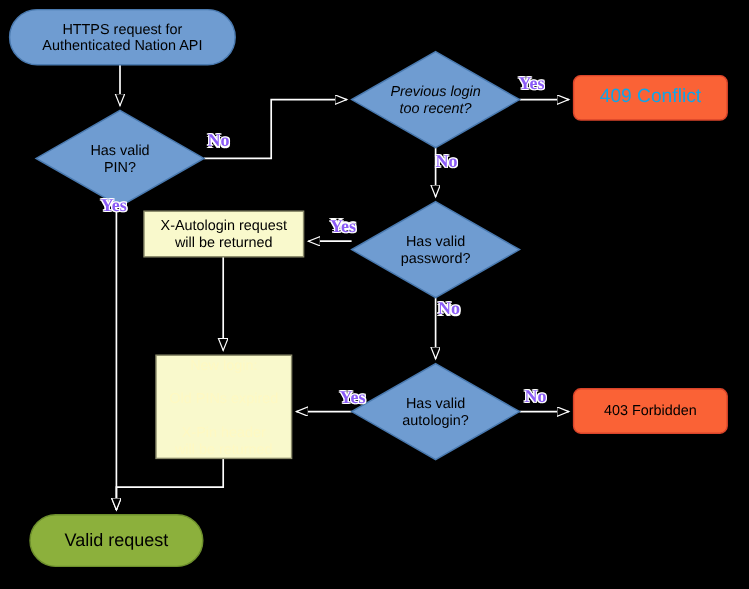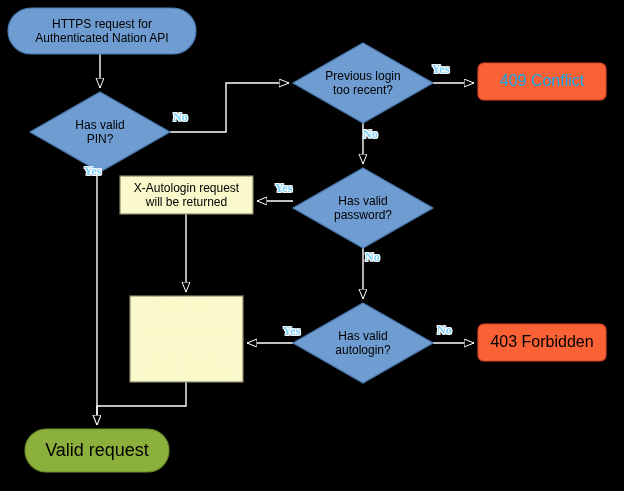--- a/index.html
+++ b/index.html
@@ -31,23 +31,23 @@
     flex-direction: column;
     text-align: center;
     color: #000000;
     pointer-events: none;
     line-height: 1.18;
     white-space: pre-line;
   }
   .edge-label {
     position: absolute;
     font-family: "Liberation Serif", serif;
-    font-size: 12px;
+    font-size: 15px;
     font-weight: bold;
-    color: #7dd3fc;
+    color: #8b5cf6;
     text-align: center;
     -webkit-text-stroke: 0px;
     text-shadow:
        1px  0px 0 #ffffff,
       -1px  0px 0 #ffffff,
        0px  1px 0 #ffffff,
        0px -1px 0 #ffffff,
        1px  1px 0 #ffffff,
       -1px  1px 0 #ffffff,
        1px -1px 0 #ffffff,
@@ -92,37 +92,37 @@
         <rect x="130" y="296" width="113" height="86" fill="#f9f9cc" stroke="#8b8b6b" stroke-width="1.2"></rect>
         <rect x="25" y="429" width="144" height="43" rx="21.5" ry="21.5" fill="#8cb03c" stroke="#6d8f2c" stroke-width="1.2"></rect>
       </g>
   </svg>
 
   <div id="node-text-layer">
       <div class="node-label" style="left: 8px; top: 8px; width: 188px; height: 46px; font-size: 12px; color: rgb(0, 0, 0);">HTTPS request for
 Authenticated Nation API</div>
       <div class="node-label" style="left: 30px; top: 92px; width: 140px; height: 80px; font-size: 12px; color: rgb(0, 0, 0);">Has valid
 PIN?</div>
-      <div class="node-label" style="left: 293px; top: 43px; width: 140px; height: 80px; font-size: 12px; color: rgb(0, 0, 0);">Previous login
+      <div class="node-label" style="left: 293px; top: 43px; width: 140px; height: 80px; font-size: 12px; color: rgb(0, 0, 0); font-style: italic;">Previous login
 too recent?</div>
       <div class="node-label" style="left: 478px; top: 63px; width: 128px; height: 37px; font-size: 16px; color: #0ea5e9;">409 Conflict</div>
       <div class="node-label" style="left: 293px; top: 168px; width: 140px; height: 80px; font-size: 12px; color: rgb(0, 0, 0);">Has valid
 password?</div>
       <div class="node-label" style="left: 120px; top: 176px; width: 133px; height: 38px; font-size: 12px; color: rgb(0, 0, 0);">X-Autologin request
 will be returned</div>
       <div class="node-label" style="left: 293px; top: 303px; width: 140px; height: 80px; font-size: 12px; color: rgb(0, 0, 0);">Has valid
 autologin?</div>
-      <div class="node-label" style="left: 478px; top: 324px; width: 128px; height: 37px; font-size: 16px; color: rgb(0, 0, 0);">403 Forbidden</div>
+      <div class="node-label" style="left: 478px; top: 324px; width: 128px; height: 37px; font-size: 12px; color: rgb(0, 0, 0);">403 Forbidden</div>
       <div class="node-label" style="left: 130px; top: 296px; width: 113px; height: 86px; font-size: 12px; color: #fef9c3;">New login:
 
 Old PINs expired
 
 X-Pin header
 will be returned</div>
-      <div class="node-label" style="left: 25px; top: 429px; width: 144px; height: 43px; font-size: 18px; color: rgb(0, 0, 0);">Valid request</div>
+      <div class="node-label" style="left: 25px; top: 429px; width: 144px; height: 43px; font-size: 15px; color: rgb(0, 0, 0);">Valid request</div>
     </div>
   <div id="edge-label-layer">
       <div class="edge-label" style="left: 173px; top: 110px;">No</div>
       <div class="edge-label" style="left: 432px; top: 62px;">Yes</div>
       <div class="edge-label" style="left: 363px; top: 127px;">No</div>
       <div class="edge-label" style="left: 275px; top: 181px;">Yes</div>
       <div class="edge-label" style="left: 365px; top: 250px;">No</div>
       <div class="edge-label" style="left: 437px; top: 323px;">No</div>
       <div class="edge-label" style="left: 283px; top: 324px;">Yes</div>
       <div class="edge-label" style="left: 84px; top: 164px;">Yes</div>

